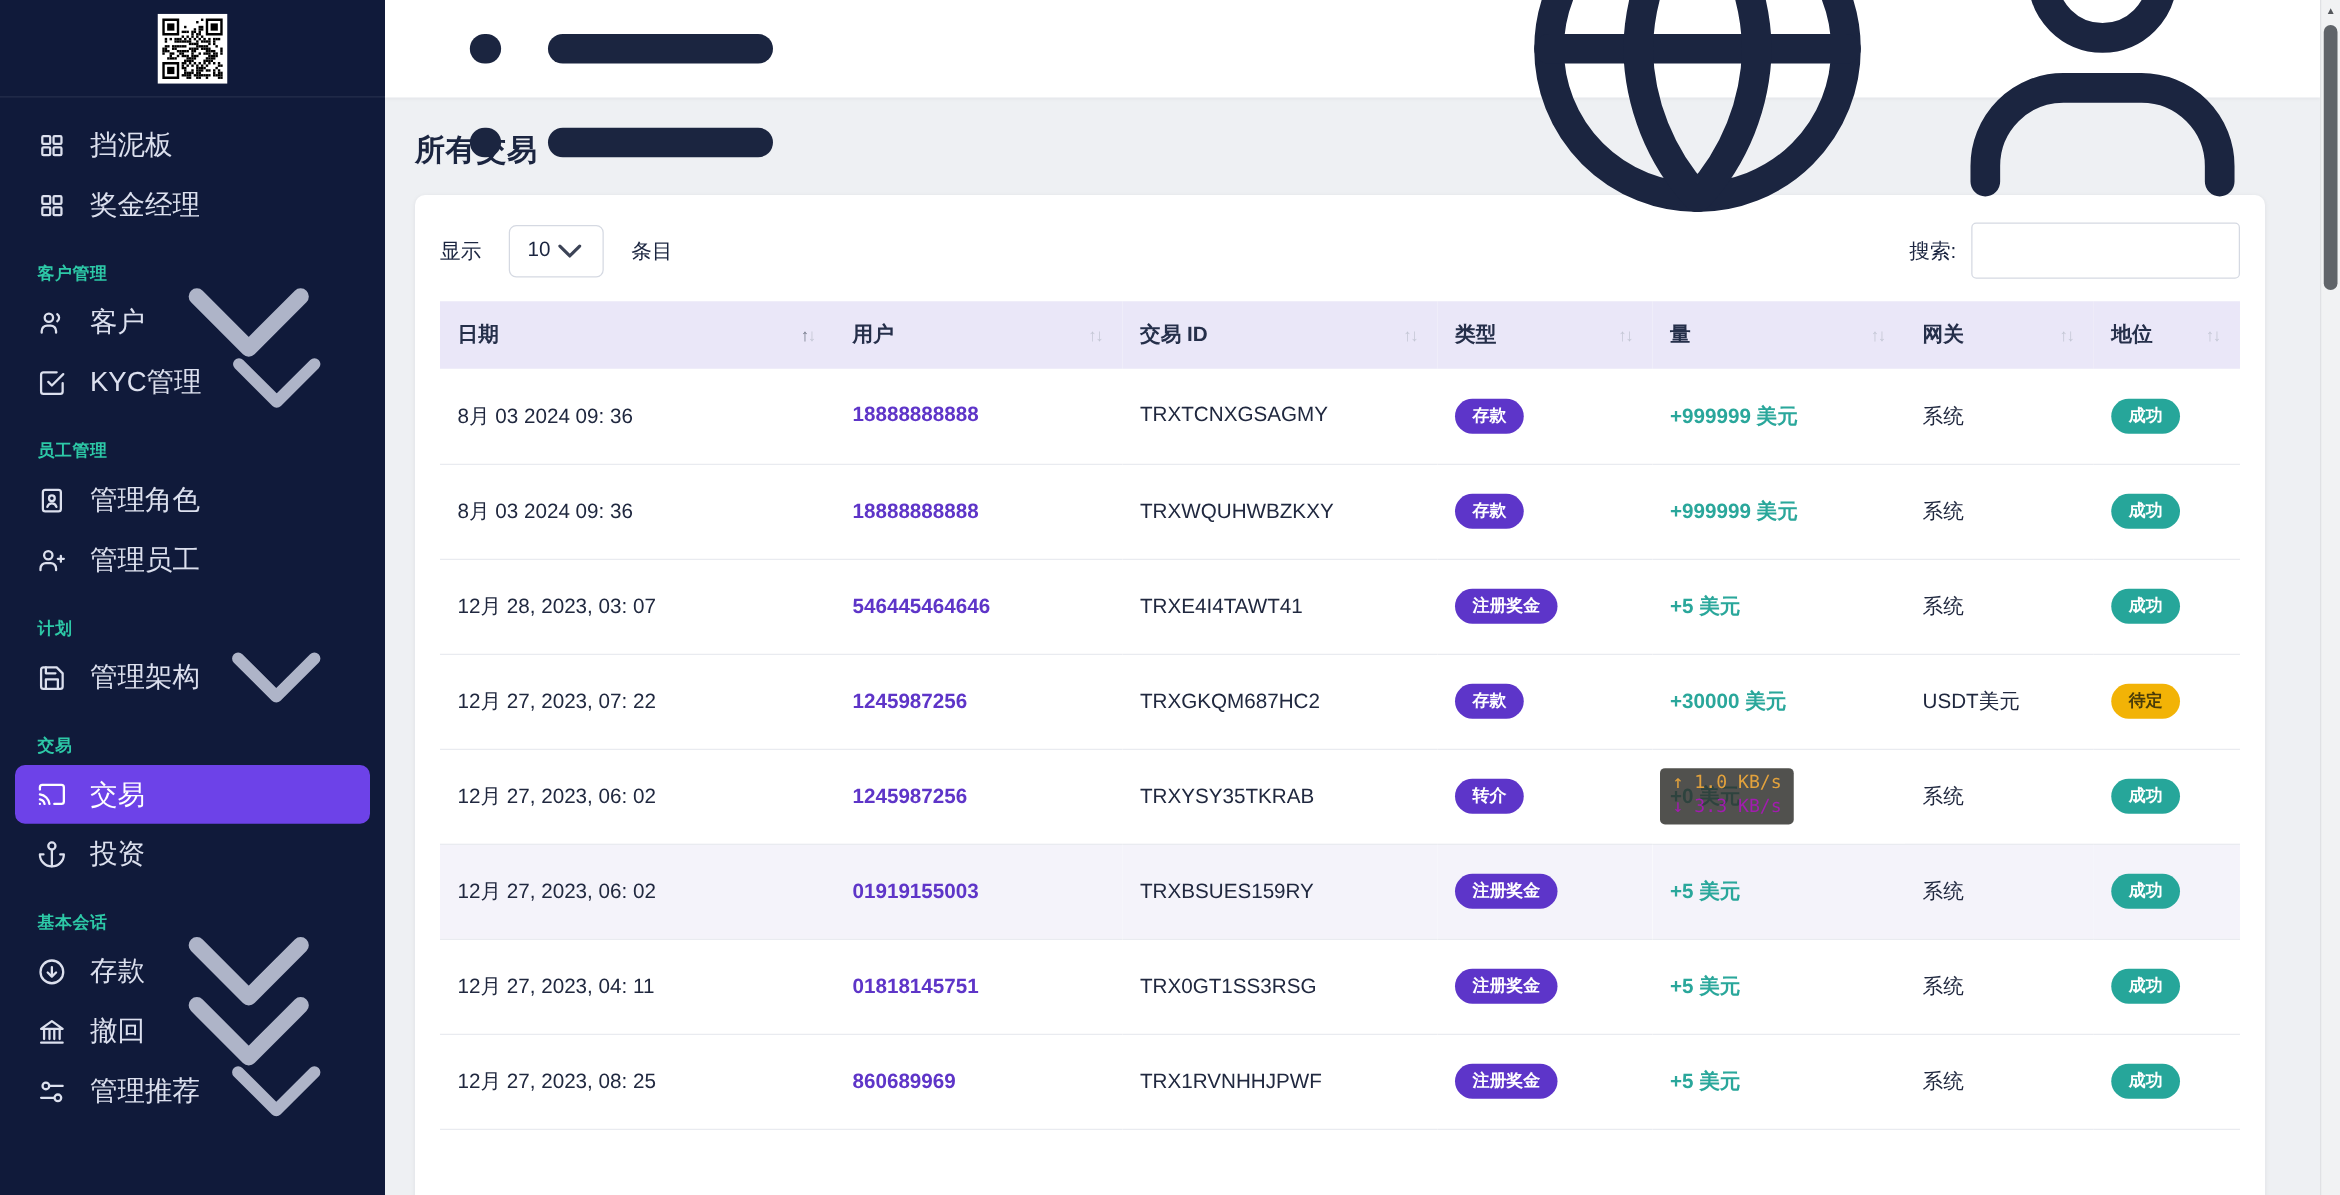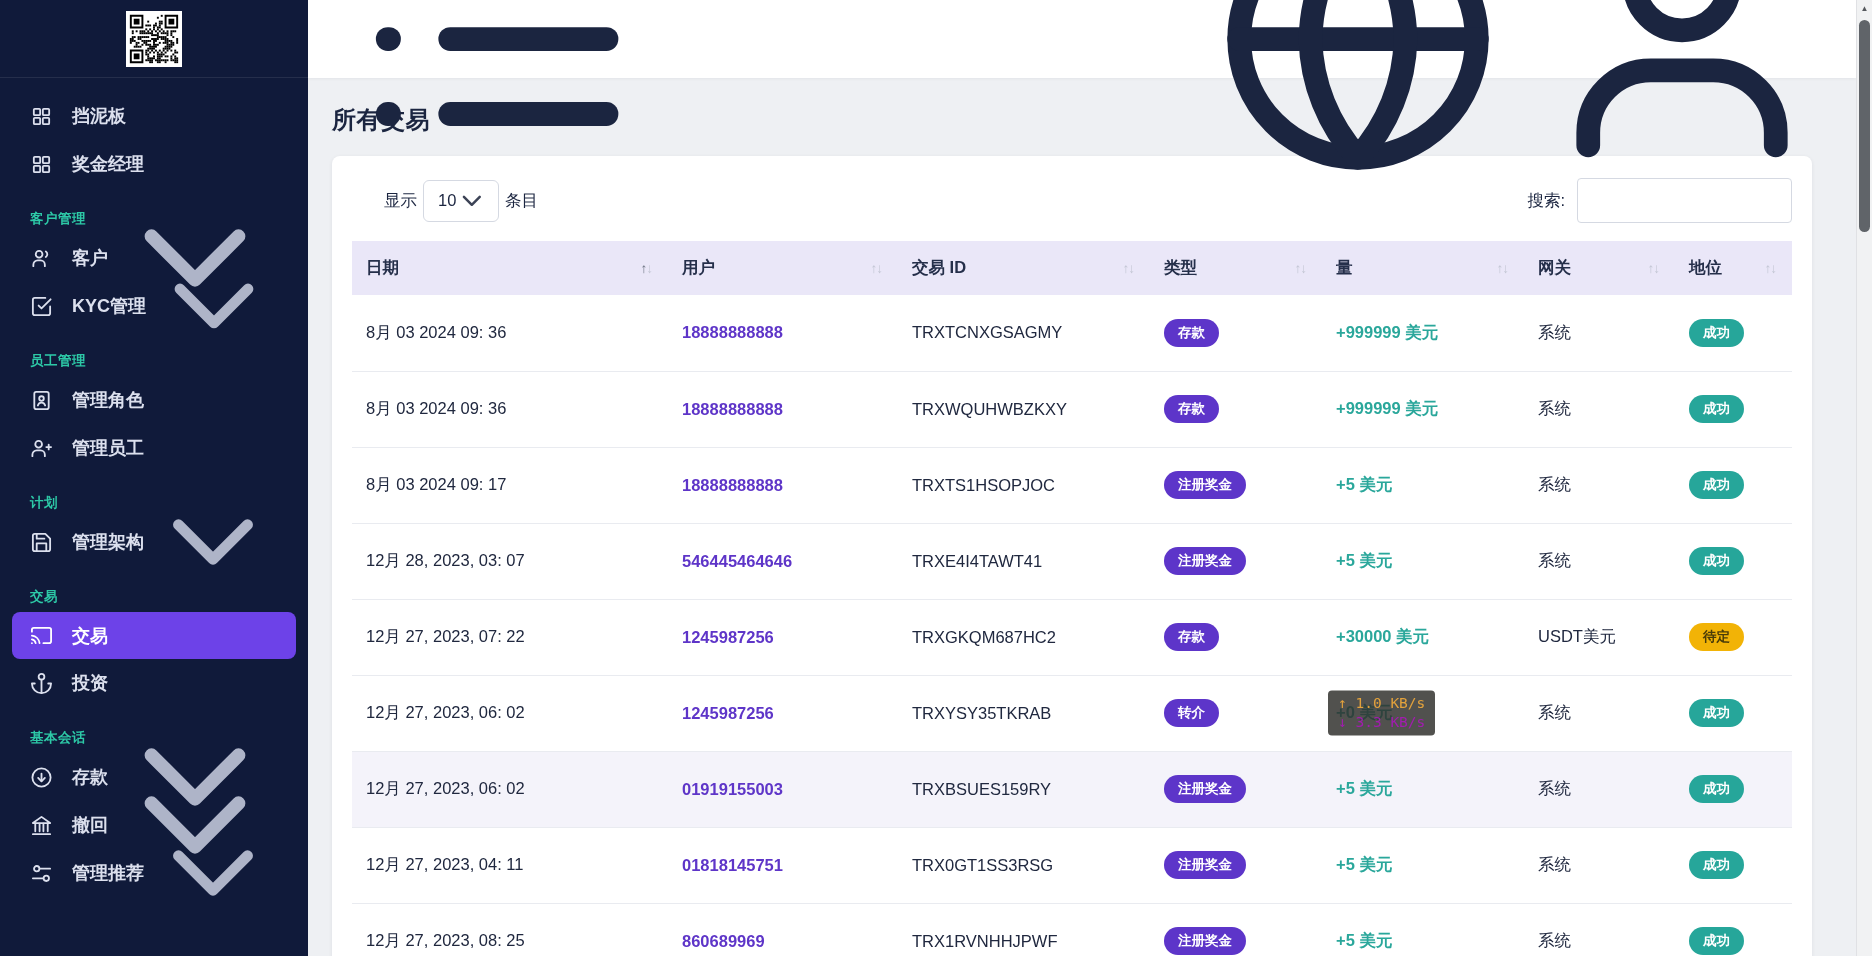--- a/index.html
+++ b/index.html
@@ -4,21 +4,21 @@
 <style>
   * { box-sizing:border-box; margin:0; padding:0; }
   html,body { width:1872px; height:956px; }
   body { font-family:"Liberation Sans","DejaVu Sans",sans-serif; background:#eef0f3; overflow:hidden; position:relative; }
 
   
   .sidebar { position:absolute; left:0; top:0; width:308px; height:956px; background:#101a3a; z-index:5; }
   .logo-box { height:78px; display:flex; align-items:center; justify-content:center; border-bottom:1px solid rgba(255,255,255,.09); }
   .logo-box svg { width:56px; height:56px; }
   .menu { padding-top:14px; }
-  .side-item { display:flex; align-items:center; height:48px; padding:0 26px 0 30px; cursor:pointer; font-size:18px; color:#dce0ee;font-weight:bold; }
+  .side-item { display:flex; align-items:center; height:48px; padding:0 26px 0 30px; cursor:pointer; font-size:22px; color:#dce0ee; }
   .side-item .ico { width:23px; height:23px; margin-right:19px; flex:none; display:flex; color:#dce0ee; }
   .side-item .ico svg { width:23px; height:23px; }
   .side-item .lbl { flex:1; white-space:nowrap; }
   .side-item .chev { display:flex; color:#aeb4c8; }
   .side-item .chev svg { width:18px; height:18px; }
   .side-item.active { background:#6d42e8; margin:0 12px; padding:0 14px 0 18px; border-radius:8px; height:47px; color:#fff; }
   .side-item.active .ico { color:#fff; }
   .side-section { margin-top:16px; height:30px; line-height:30px; padding-left:30px; color:#2dc9a7; font-size:13.5px; font-weight:bold; letter-spacing:.5px; }
 
   
@@ -27,21 +27,21 @@
   .icon-btn svg { width:25px; height:25px; }
   .burger svg { width:26px; height:26px; }
   .top-right { margin-left:auto; display:flex; gap:24px; padding-right:4px; }
 
   
   .main { position:absolute; left:308px; top:78px; width:1548px; height:878px; overflow:hidden; }
   .page-title { margin:26px 0 20px 24px; font-size:24px; font-weight:bold; color:#1b2540; letter-spacing:.5px; }
   .card { margin:0 44px 0 24px; background:#fff; border-radius:8px; box-shadow:0 1px 4px rgba(20,20,40,.07); padding:22px 20px 30px; height:880px; }
 
   .controls { display:flex; align-items:center; margin-bottom:18px; }
-  .show-group { display:flex; align-items:center; gap:6px; font-size:16.5px; color:#1b2540;margin-left:32px; }
+  .show-group { display:flex; align-items:center; gap:22px; font-size:16.5px; color:#1b2540; }
   .select { width:76px; height:42px; border:1px solid #d5d9e2; border-radius:6px; display:flex; align-items:center; padding:0 10px 0 14px; font-size:16.5px; color:#1b2540; background:#fff; cursor:pointer;text-align:center; }
   .select .sel-chev { margin-left:auto; display:flex; color:#3c4356; }
   .select .sel-chev svg { width:16px; height:16px; }
   .search-group { margin-left:auto; display:flex; align-items:center; gap:12px; font-size:16.5px; color:#1b2540; }
   .search-input { width:215px; height:45px; border:1px solid #d5d9e2; border-radius:4px; padding:0 10px; font-size:16px; outline:none; }
 
   
   table { width:100%; border-collapse:collapse; table-layout:fixed; }
   thead th { background:#eae7f8; height:54px; text-align:left; font-size:16.5px; color:#252f4a; font-weight:bold; padding:0 6px 0 14px; }
   .th-inner { display:flex; align-items:center; }
@@ -580,29 +580,20 @@
           <tr>
             <td>8月 03 2024 09: 36</td>
             <td><span class="user-link">18888888888</span></td>
             <td>TRXWQUHWBZKXY</td>
             <td><span class="badge type">存款</span></td>
             <td class="amount-cell"><span class="amount">+999999 美元</span></td>
             <td>系统</td>
             <td><span class="badge success">成功</span></td>
           </tr>
           <tr>
-            <td>8月 03 2024 09: 17</td>
-            <td><span class="user-link">18888888888</span></td>
-            <td>TRXTS1HSOPJOC</td>
-            <td><span class="badge type">注册奖金</span></td>
-            <td class="amount-cell"><span class="amount">+5 美元</span></td>
-            <td>系统</td>
-            <td><span class="badge success">成功</span></td>
-          </tr>
-          <tr>
             <td>12月 28, 2023, 03: 07</td>
             <td><span class="user-link">546445464646</span></td>
             <td>TRXE4I4TAWT41</td>
             <td><span class="badge type">注册奖金</span></td>
             <td class="amount-cell"><span class="amount">+5 美元</span></td>
             <td>系统</td>
             <td><span class="badge success">成功</span></td>
           </tr>
           <tr>
             <td>12月 27, 2023, 07: 22</td>

